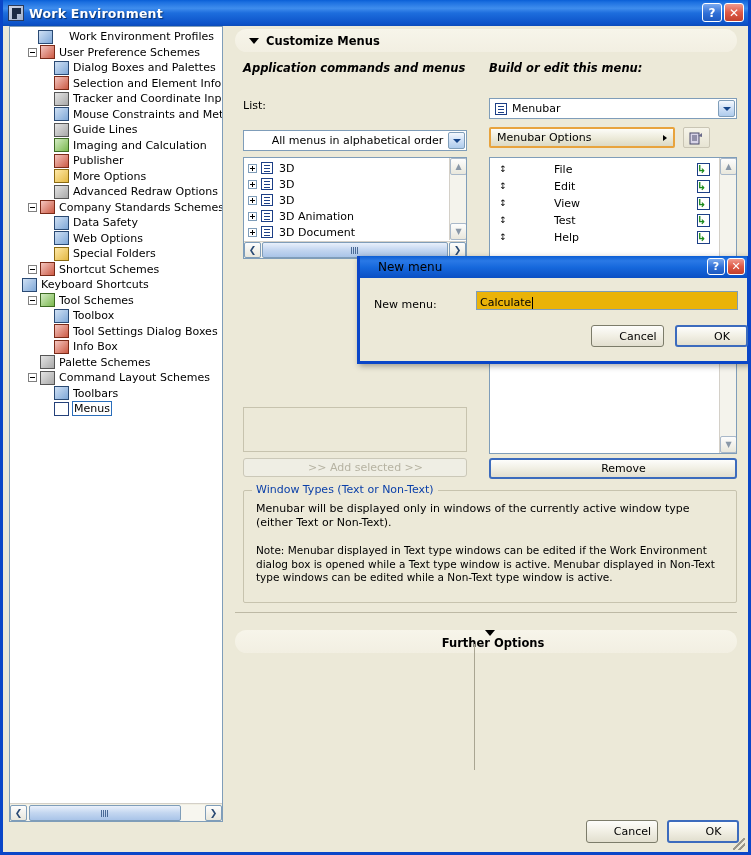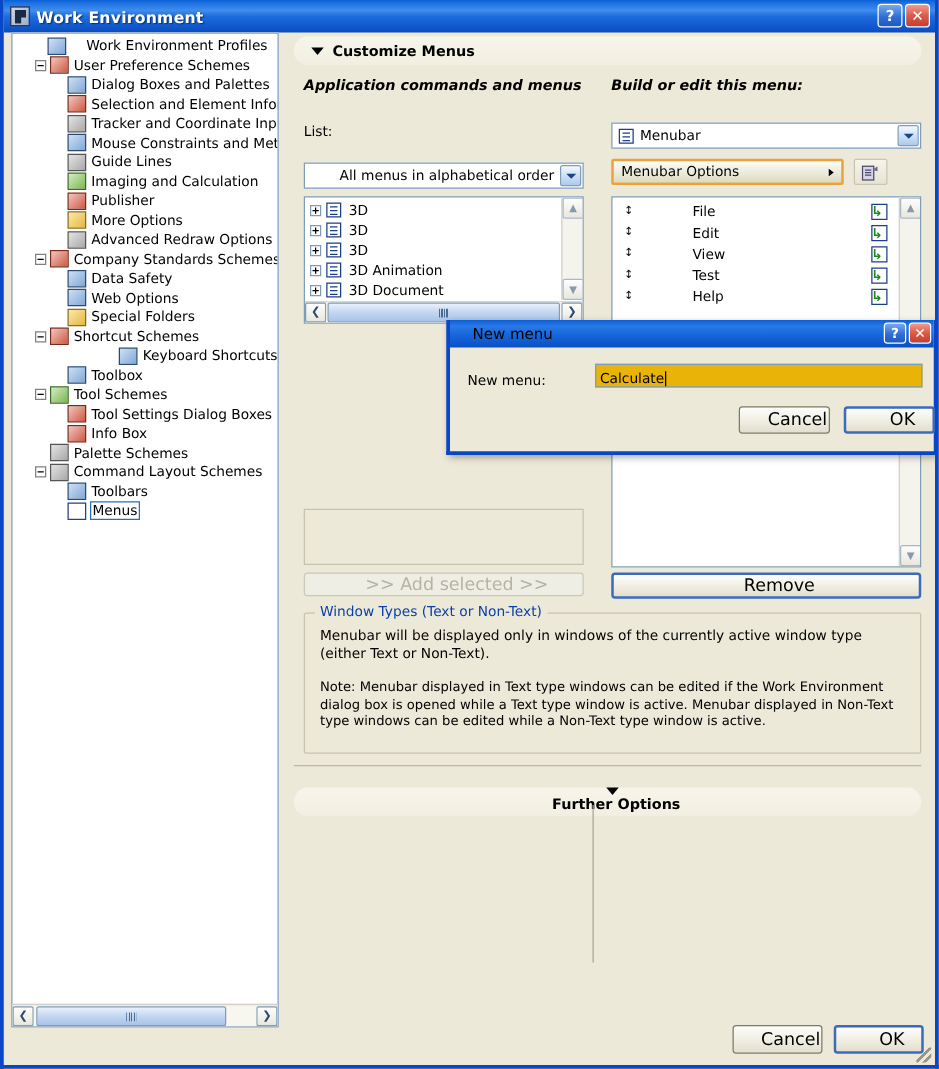--- a/index.html
+++ b/index.html
@@ -236,21 +236,21 @@
     width: 27px; height: 21px;
     background: linear-gradient(to bottom,#f6f4e9,#e7e4d3);
     border: 1px solid #c9c5b4; border-radius: 2px;
     display:flex;align-items:center;justify-content:center;
   }
   .pushbtn {
     height: 21px;
     background: linear-gradient(to bottom,#fdfdfb,#f1efe4 50%,#e2dfcf);
     border: 1px solid #7c7c6a; border-radius: 3px;
     display:flex;align-items:center;justify-content:center;
-    font-size: 14px; color: #000; padding-left: 21px;
+    font-size: 11px; color: #000; padding-left: 21px;
   }
   .pushbtn.disabled { color: #b6b3a2; border-color: #cbc8b8; background: #efeee4; }
   .pushbtn.default { border: 2px solid #3c6bbd; }
 
   .groupbox {
     border: 1px solid #c7c3ae; border-radius: 2px;
     position: relative;
   }
   .groupbox > .gtitle {
     position: absolute; top: -8px; left: 8px;
@@ -389,34 +389,34 @@
           <div class="tnode" style="padding-left: 32px;">
             <span class="pmspace"></span>
             <span class="tico ic-yellow"></span>
             <span class="tlabel">Special Folders</span>
           </div>
           <div class="tnode" style="padding-left: 18px;">
             <span class="pm"></span>
             <span class="tico ic-red"></span>
             <span class="tlabel">Shortcut Schemes</span>
           </div>
-          <div class="tnode" style="padding-left: 32px; justify-content: flex-end;">
+          <div class="tnode" style="">
             <span class="pmspace"></span>
             <span class="tico ic-blue"></span>
             <span class="tlabel">Keyboard Shortcuts</span>
-          </div>
-          <div class="tnode" style="padding-left: 32px;">
-            <span class="pmspace"></span>
-            <span class="tico ic-blue"></span>
-            <span class="tlabel">Toolbox</span>
           </div>
           <div class="tnode" style="padding-left: 18px;">
             <span class="pm"></span>
             <span class="tico ic-green"></span>
             <span class="tlabel">Tool Schemes</span>
+          </div>
+          <div class="tnode" style="padding-left: 32px;">
+            <span class="pmspace"></span>
+            <span class="tico ic-blue"></span>
+            <span class="tlabel">Toolbox</span>
           </div>
           <div class="tnode" style="padding-left: 32px;">
             <span class="pmspace"></span>
             <span class="tico ic-red"></span>
             <span class="tlabel">Tool Settings Dialog Boxes</span>
           </div>
           <div class="tnode" style="padding-left: 32px;">
             <span class="pmspace"></span>
             <span class="tico ic-red"></span>
             <span class="tlabel">Info Box</span>

